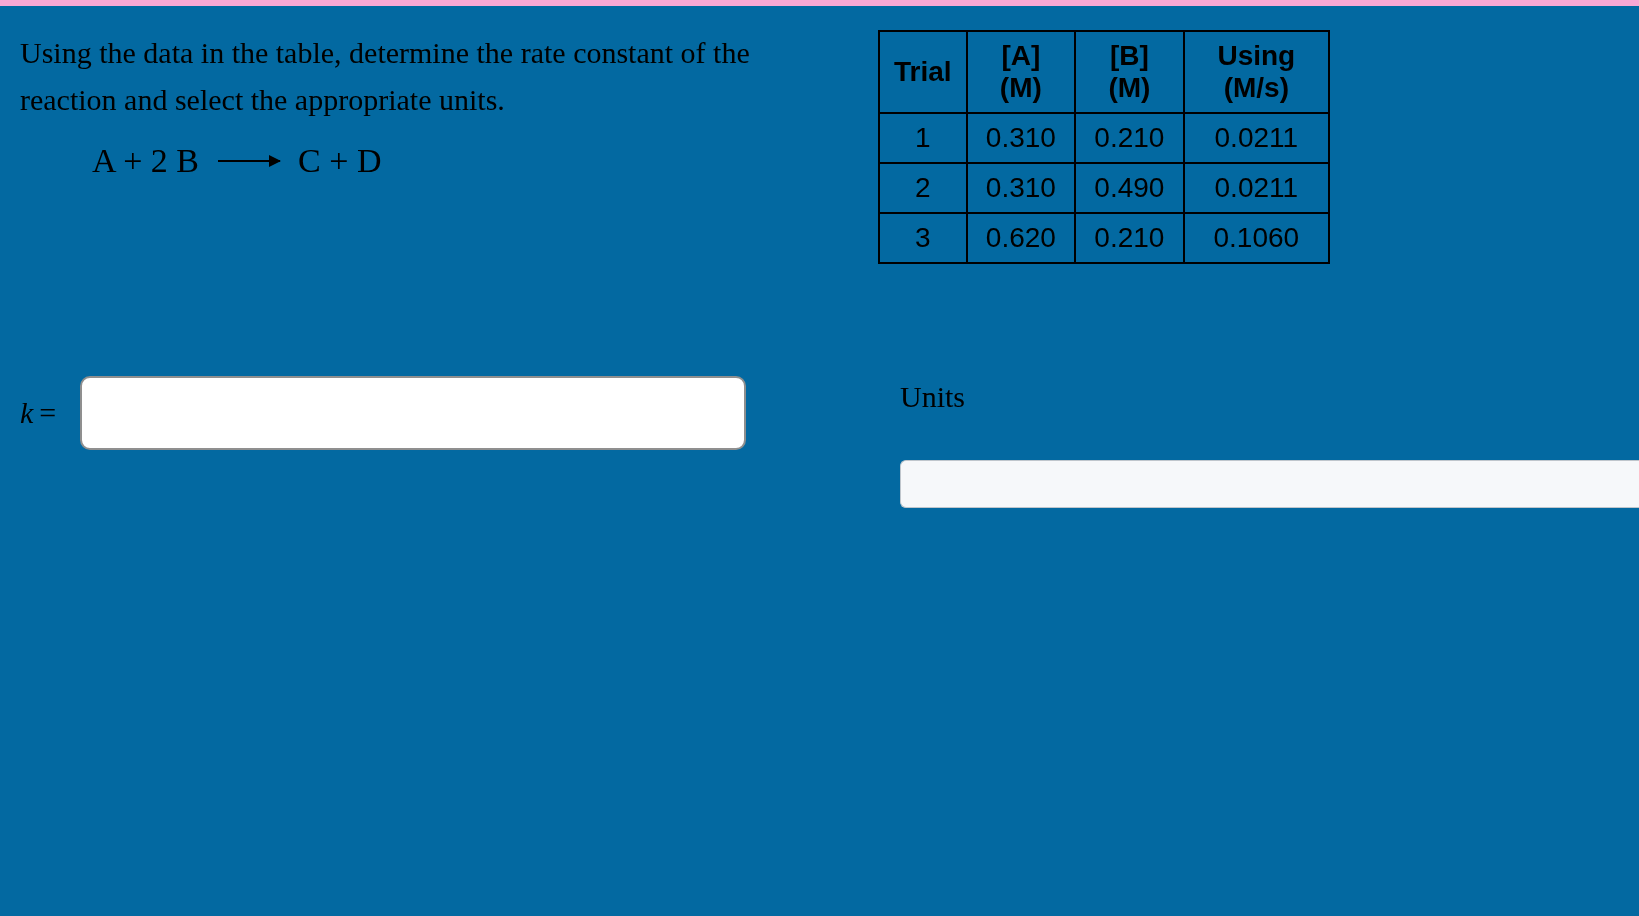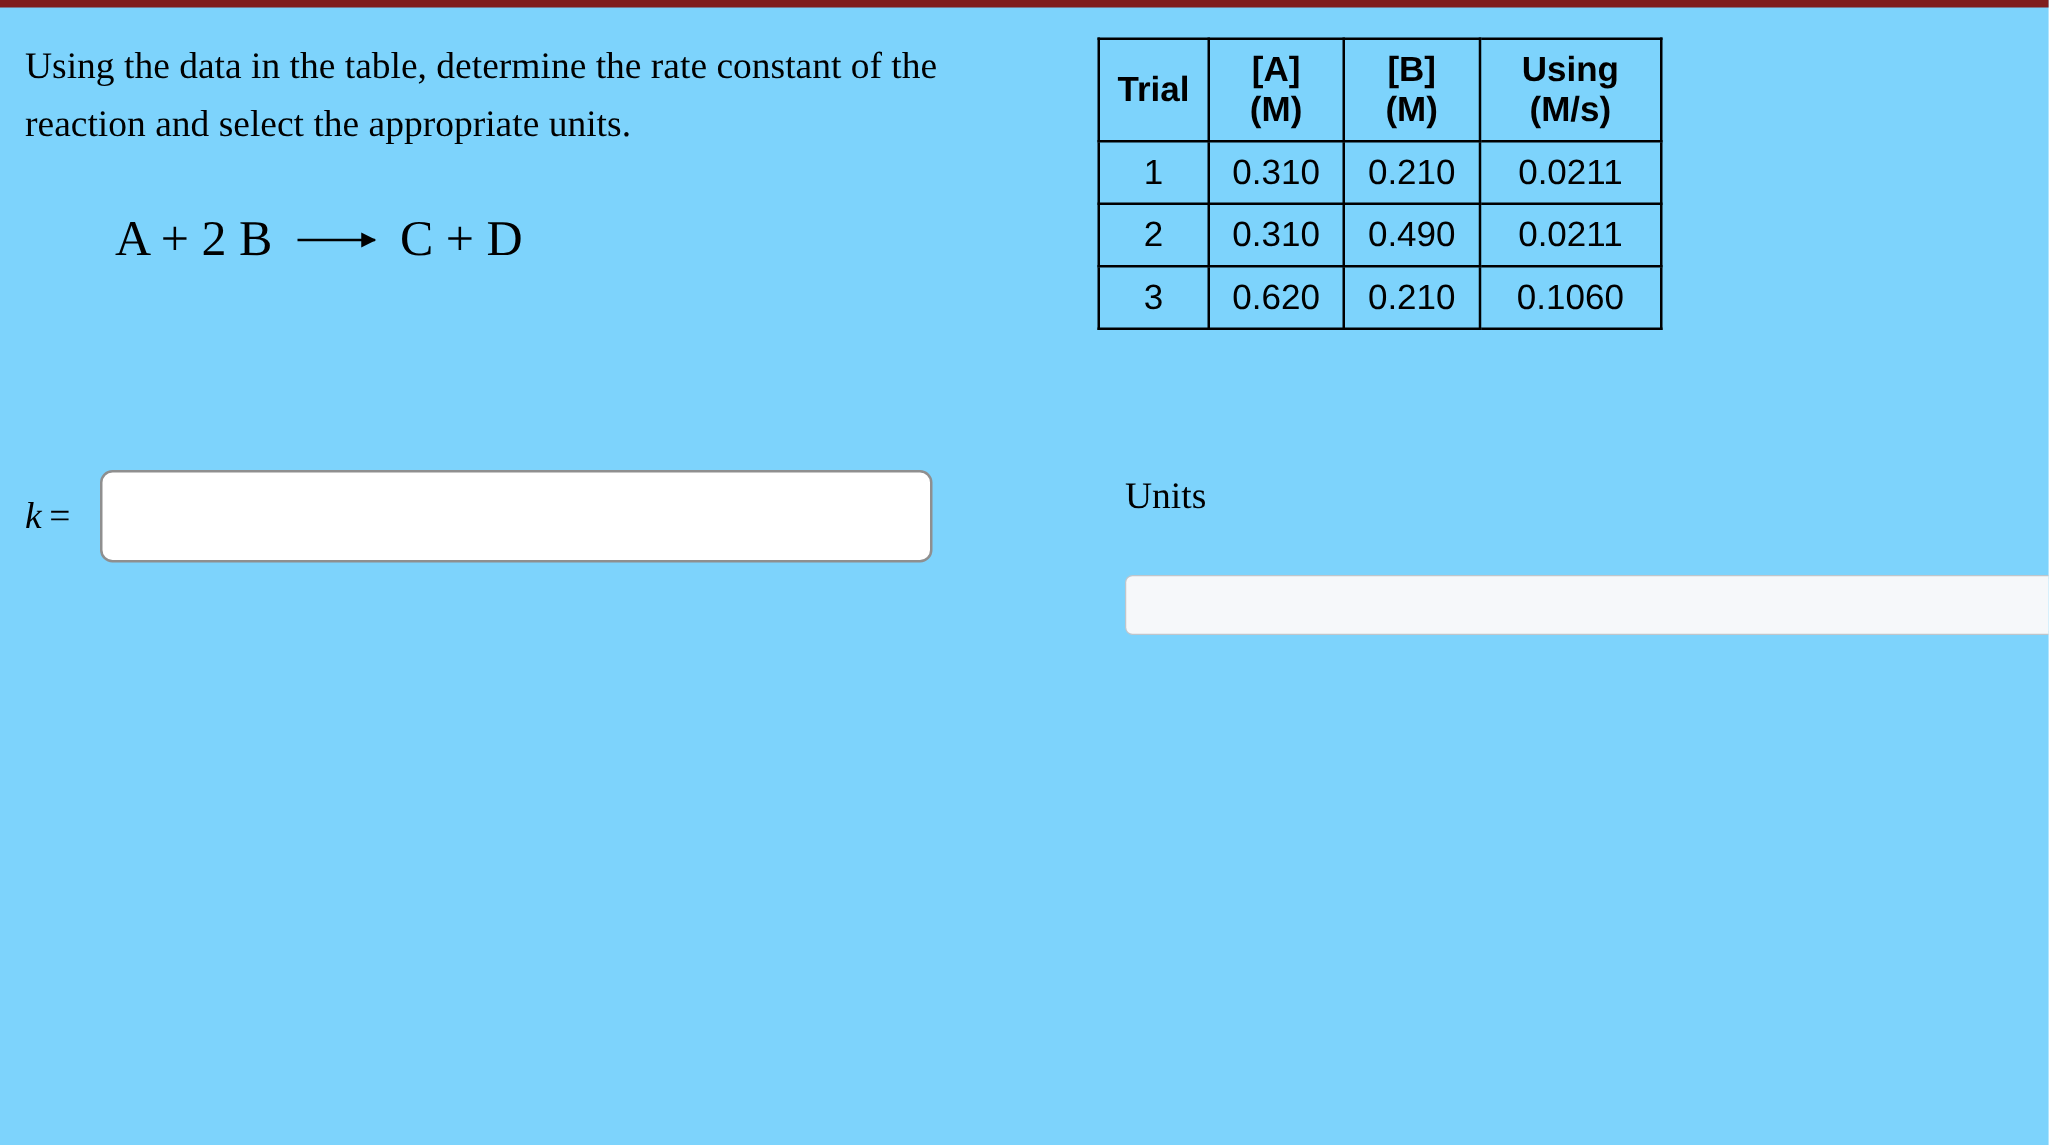--- a/index.html
+++ b/index.html
@@ -7,43 +7,43 @@
     margin: 0;
     padding: 0;
     font-family: Georgia, 'Times New Roman', Times, serif;
     background: #fff;
     color: #000;
   }
   .page {
     width: 1639px;
     height: 916px;
     position: relative;
-    background: #7dd3fc;
-    border-top: 6px solid #7f1d1d;
+    background: #0369a1;
+    border-top: 6px solid #f9a8d4;
   }
   .left-col {
     position: absolute;
     left: 20px;
     top: 24px;
     width: 800px;
   }
   .right-col {
     position: absolute;
     left: 878px;
     top: 24px;
     width: 740px;
   }
   .prompt {
     font-size: 30px;
     line-height: 1.55;
     font-weight: 400;
   }
   .equation {
-    font-size: 40px;
-    margin-top: 44px;
+    font-size: 34px;
+    margin-top: 19px;
     margin-left: 72px;
     font-family: 'Times New Roman', Times, serif;
   }
   .equation .arrow {
     display: inline-block;
     vertical-align: middle;
     position: relative;
     width: 62px;
     height: 2px;
     background: #000;

